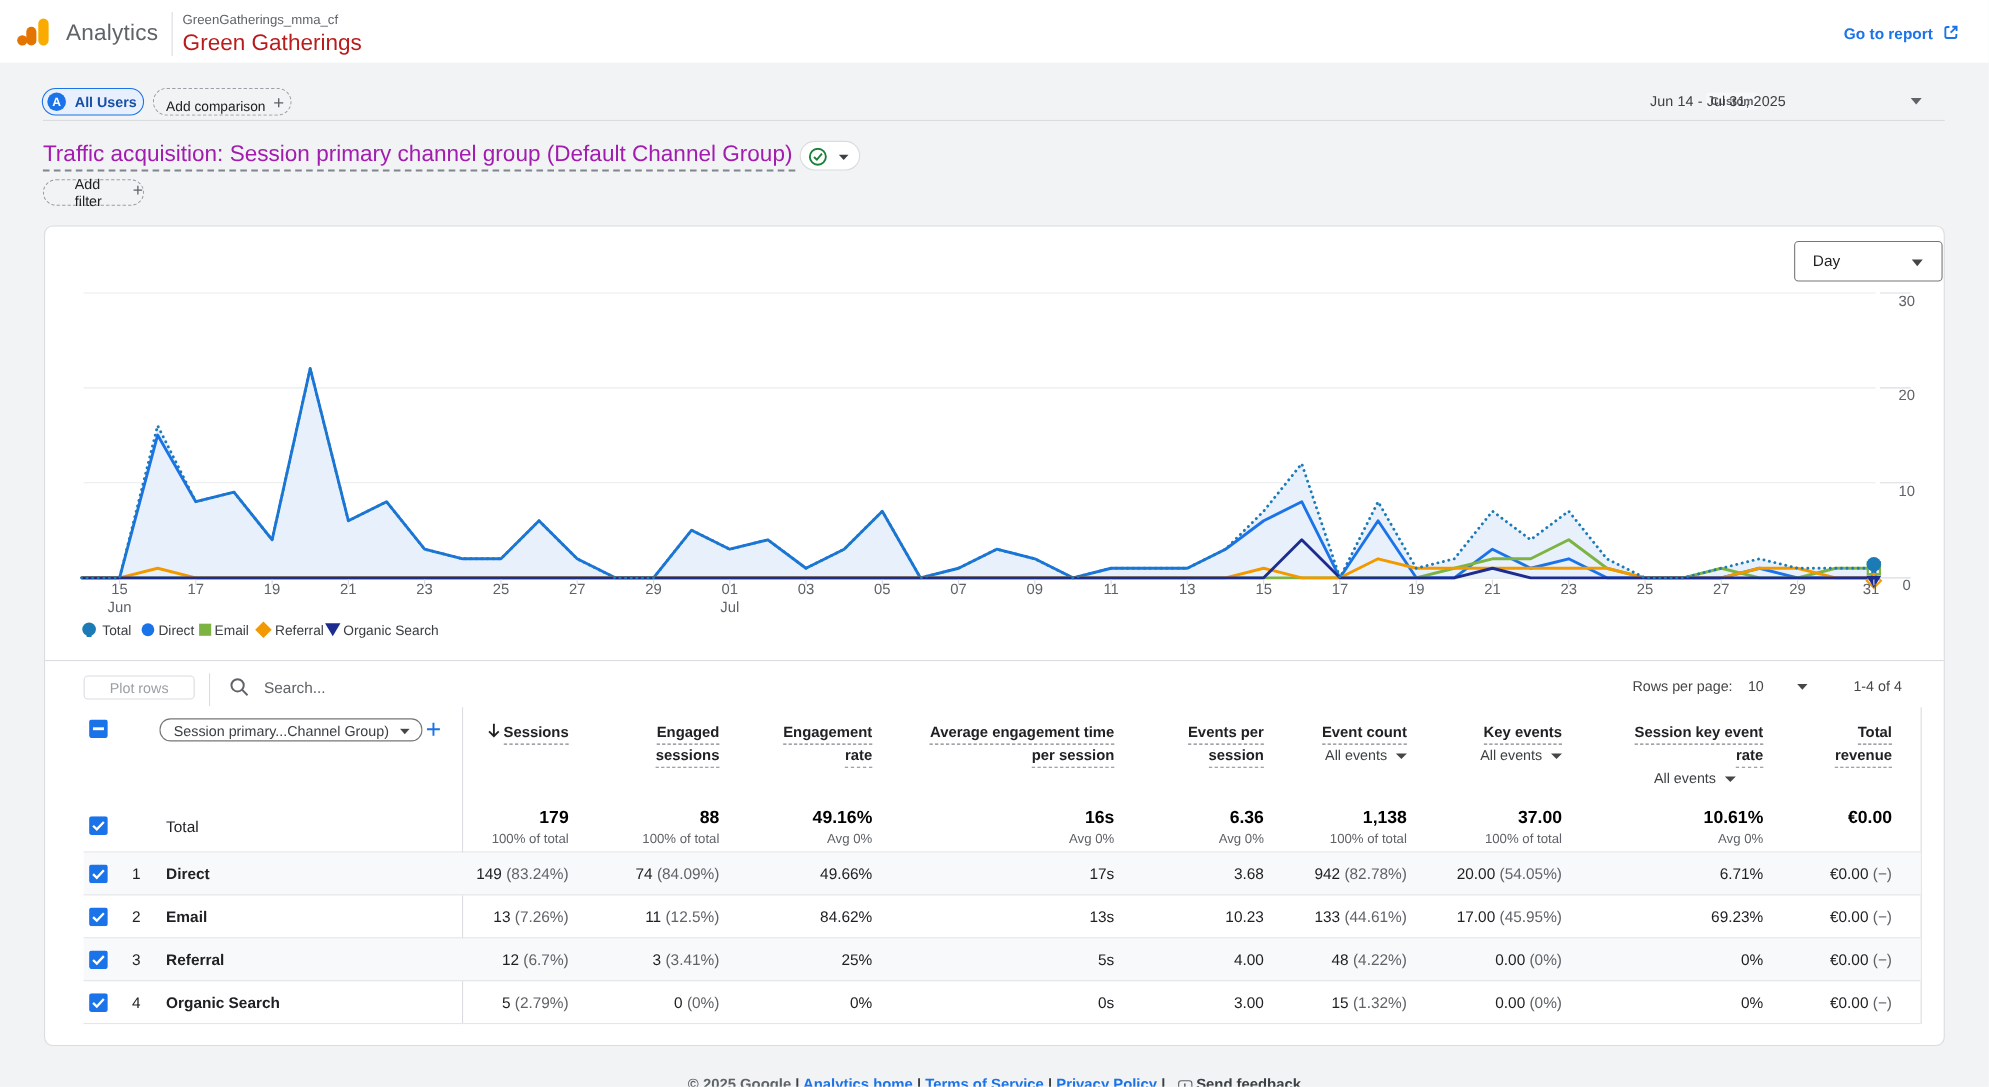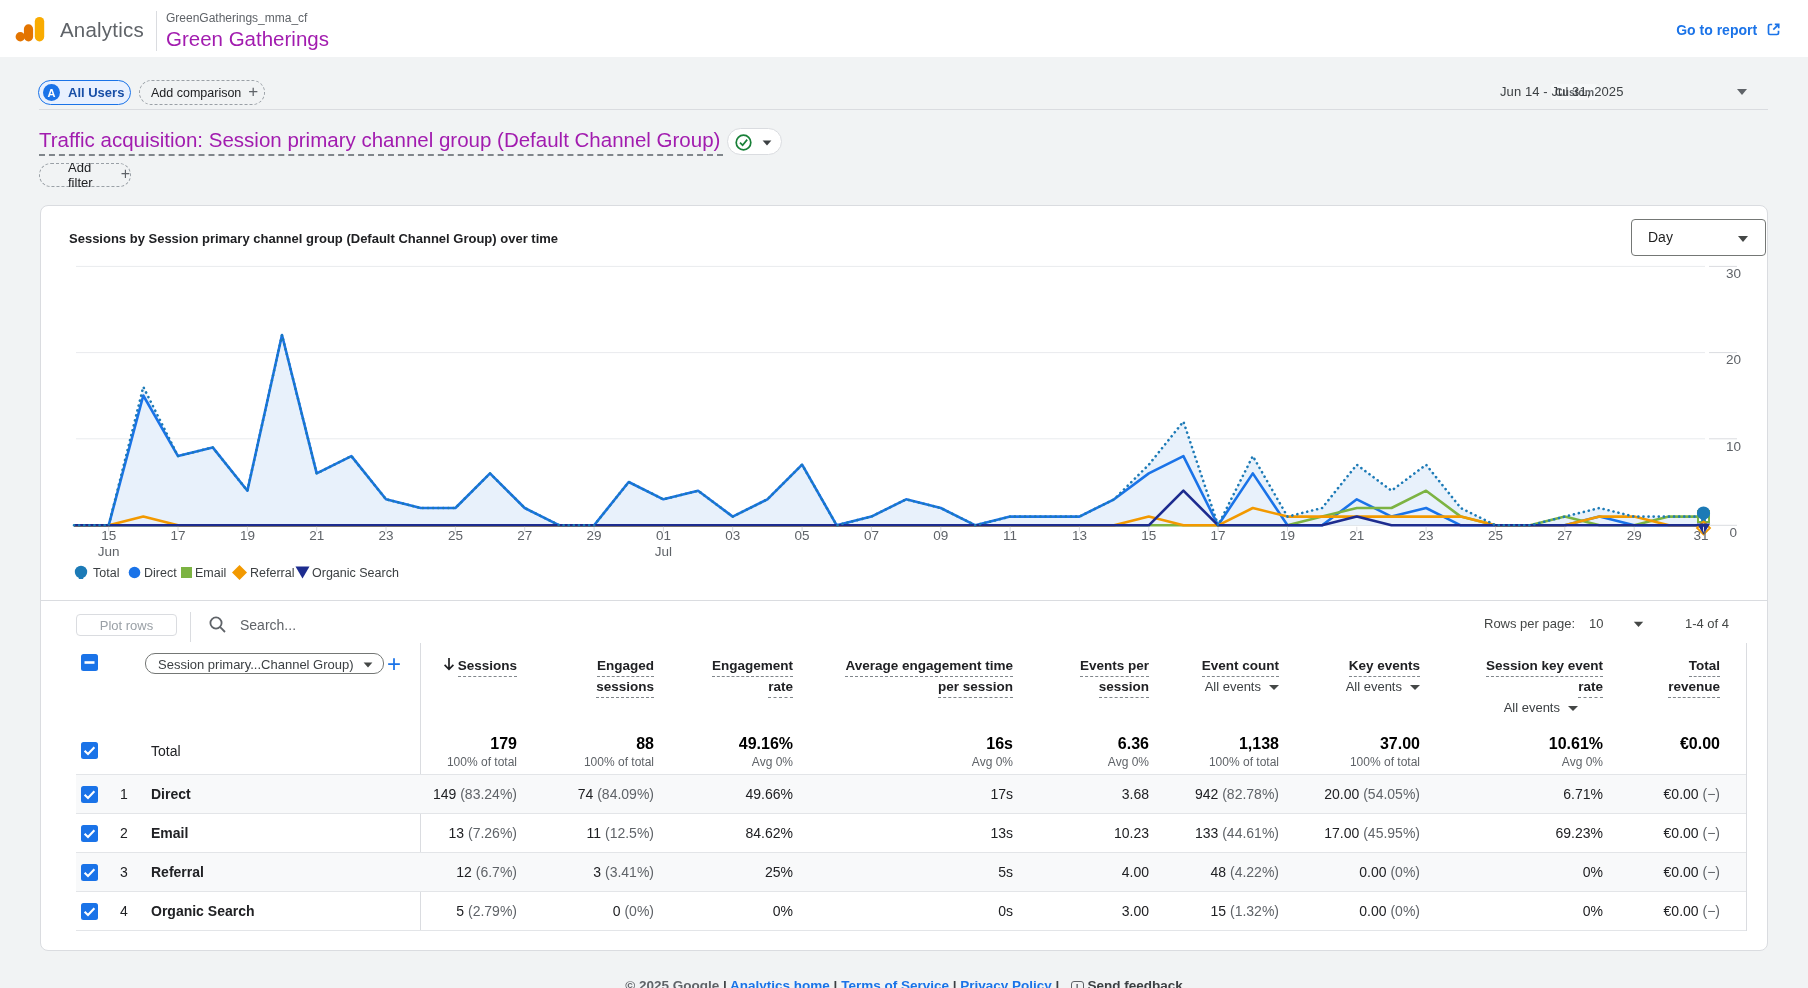--- a/index.html
+++ b/index.html
@@ -33,34 +33,34 @@
 <div id="topbar">
 
   <svg class="abs" style="left:14px;top:12px" width="36" height="36" viewBox="0 0 36 36">
     <rect x="20.8" y="4.9" width="9.4" height="24.5" rx="4.7" fill="#f9ab00"></rect>
     <rect x="9.9" y="12.3" width="9.2" height="17.1" rx="4.6" fill="#e37400"></rect>
     <circle cx="6.3" cy="24.7" r="4.7" fill="#e37400"></circle>
   </svg>
   <div class="abs" style="left:60px;top:18px;font-size:20.5px;color:#5f6368;letter-spacing:0.2px">Analytics</div>
   <div class="abs" style="left:156px;top:11px;width:1px;height:40px;background:#dadce0"></div>
   <div class="abs" style="left:166px;top:11px;font-size:12px;color:#5f6368">GreenGatherings_mma_cf</div>
-  <div class="abs" style="left:166px;top:27px;font-size:20.5px;color:#a21caf">Green Gatherings</div>
+  <div class="abs" style="left:166px;top:27px;font-size:20.5px;color:#b91c1c">Green Gatherings</div>
   <div id="gtr">Go to report
     <svg style="vertical-align:-2px;margin-left:5px" width="15" height="15" viewBox="0 0 15 15">
         <path d="M6.2 2.5 H4 C3.17 2.5 2.5 3.17 2.5 4 V11 C2.5 11.83 3.17 12.5 4 12.5 H11 C11.83 12.5 12.5 11.83 12.5 11 V8.8" stroke="#1a73e8" stroke-width="1.7" fill="none"></path>
         <path d="M8.8 2.3 H12.7 V6.2 M12.4 2.6 L7.3 7.7" stroke="#1a73e8" stroke-width="1.7" fill="none"></path>
       </svg>
   </div>
 </div>
 
 <div class="pill" style="left:38px;top:80px;width:93px;background:#e8f0fe;border:1px solid #1a73e8;">
   <span style="display:inline-flex;width:17px;height:17px;border-radius:50%;background:#1a73e8;color:#fff;font-size:11px;font-weight:bold;align-items:center;justify-content:center;margin-left:4px">A</span>
   <span style="margin-left:8px;color:#174ea6;font-weight:bold;font-size:13px">All Users</span>
 </div>
-<div class="pill" style="left:139px;top:80px;width:126px;border:1px dashed #9aa0a6;color:#202124;white-space:nowrap;">
+<div class="pill" style="left:139px;top:80px;width:126px;border:1px dashed #9aa0a6;color:#202124;white-space:nowrap;align-items:flex-end;">
   <span style="margin-left:11px;font-size:12.5px">Add comparison</span>
   <span style="margin-left:7px;color:#5f6368;font-size:17px;font-weight:400;margin-top:-2px">+</span>
 </div>
 
 <div class="abs" style="left:1551px;top:84px;font-size:10.5px;font-weight:bold;color:#5f6368;background:#f6f8f9;padding:2px 4px;border-radius:3px">Custom</div>
 <div class="abs" style="left:1500px;top:84px;width:226px;text-align:left;font-size:13px;font-weight:normal;color:#3c4043;letter-spacing:0.1px">Jun 14 - Jul 31, 2025</div>
 <svg class="abs" style="left:1736px;top:88px" width="12" height="8" viewBox="0 0 12 8">
     <path d="M1 1 L6 7 L11 1 Z" fill="#5f6368"></path>
   </svg>
 <div id="divider1"></div>
@@ -76,21 +76,20 @@
       <path d="M0.6 0.6 L5 5.4 L9.4 0.6 Z" fill="#3c4043"></path>
     </svg>
 </div>
 
 <div class="pill" style="left:39px;top:163px;width:92px;height:24px;border:1px dashed #9aa0a6;color:#202124;">
   <span style="margin-left:28px;font-size:13px">Add filter</span>
   <span style="margin-left:7px;color:#5f6368;font-size:16px;margin-top:-2px">+</span>
 </div>
 
 <div id="card">
-  <div class="abs" style="left:28px;top:25px;font-size:13px;font-weight:bold;color:#202124">Sessions by Session primary channel group (Default Channel Group) over time</div>
 
   <div class="abs" style="left:1590px;top:13px;width:135px;height:37px;border:1px solid #747775;border-radius:4px;">
     <span class="abs" style="left:16px;top:9px;font-size:14px;color:#1f1f1f">Day</span>
     <svg class="abs" style="left:105px;top:15px" width="12" height="8" viewBox="0 0 12 8">
         <path d="M1 1 L6 7 L11 1 Z" fill="#444746"></path>
       </svg>
   </div>
   <svg id="chart" class="abs" style="left:1px;top:45px" width="1726" height="320" viewBox="41 250 1726 320">
     <g stroke="#e9ebee" stroke-width="1">
       <line x1="75" y1="265.4" x2="1704" y2="265.4"></line>

